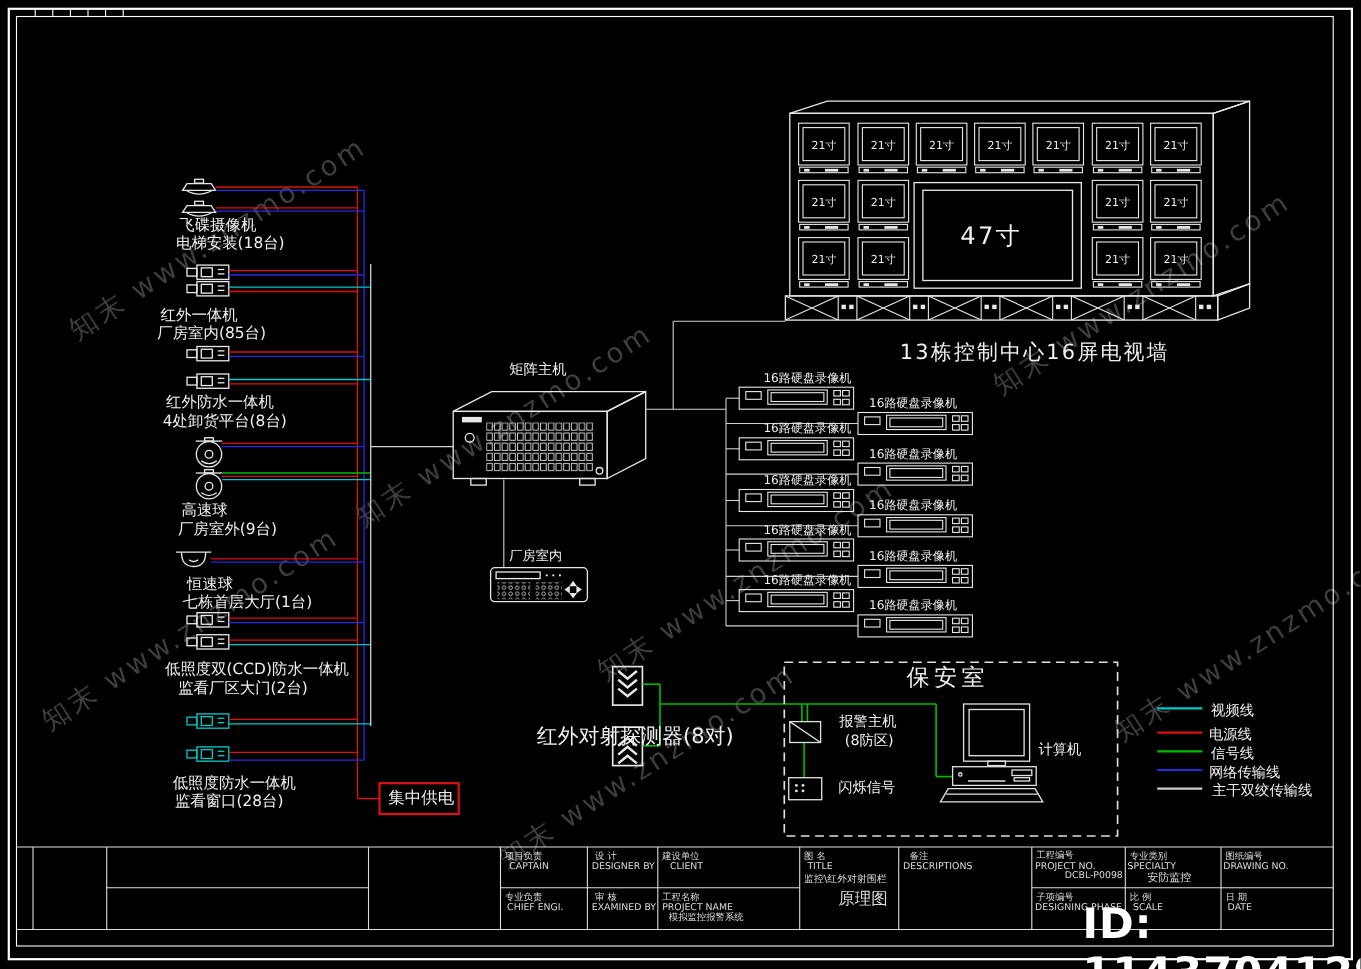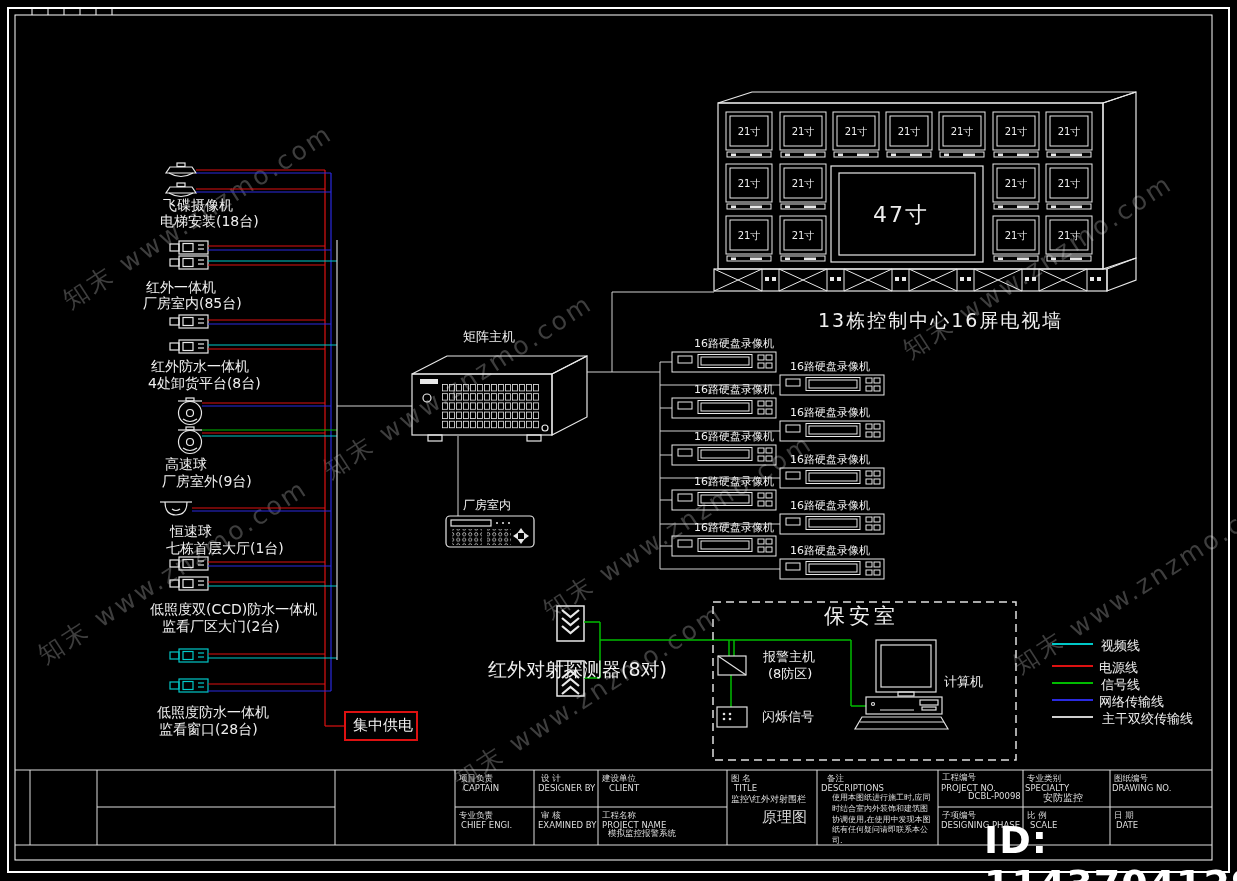--- a/index.html
+++ b/index.html
@@ -440,21 +440,20 @@
   <div class="tb" style="left:609px;top:783px">CLIENT</div>
   <div class="tb" style="left:602px;top:810px">工程名称</div>
   <div class="tb" style="left:602px;top:820px">PROJECT NAME</div>
   <div class="tb" style="left:608px;top:828px">模拟监控报警系统</div>
   <div class="tb" style="left:731px;top:773px">图 名</div>
   <div class="tb" style="left:734px;top:783px">TITLE</div>
   <div class="tb" style="left:731px;top:793px;font-size:9px">监控\红外对射围栏</div>
   <div class="tb" style="left:762px;top:808px;font-size:15px">原理图</div>
   <div class="tb" style="left:827px;top:773px">备注</div>
   <div class="tb" style="left:821px;top:783px">DESCRIPTIONS</div>
-  <div class="tb desc" style="left:832px;top:793px">使用本图纸进行施工时,应同时结合室内外装饰和建筑图协调使用,在使用中发现本图纸有任何疑问请即联系本公司.</div>
   <div class="tb" style="left:942px;top:772px">工程编号</div>
   <div class="tb" style="left:941px;top:783px">PROJECT NO.</div>
   <div class="tb" style="left:968px;top:791px">DCBL-P0098</div>
   <div class="tb" style="left:942px;top:810px">子项编号</div>
   <div class="tb" style="left:941px;top:820px">DESIGNING PHASE</div>
   <div class="tb" style="left:1027px;top:773px">专业类别</div>
   <div class="tb" style="left:1025px;top:783px">SPECIALTY</div>
   <div class="tb" style="left:1043px;top:791px;font-size:10px">安防监控</div>
   <div class="tb" style="left:1027px;top:810px">比 例</div>
   <div class="tb" style="left:1030px;top:820px">SCALE</div>

